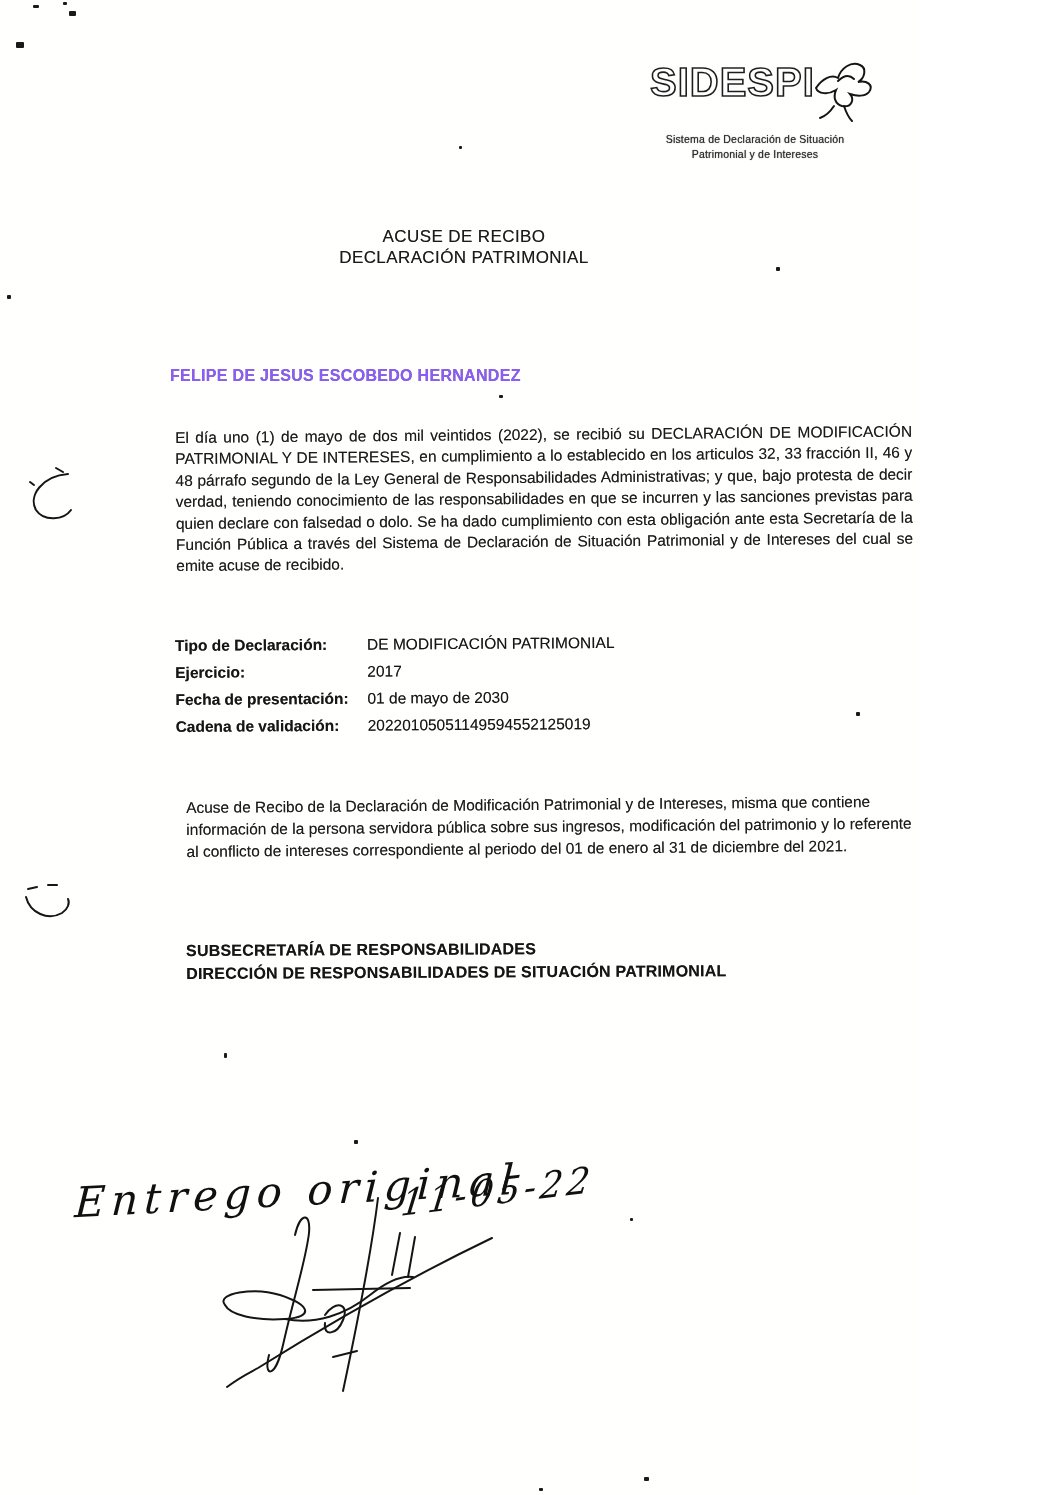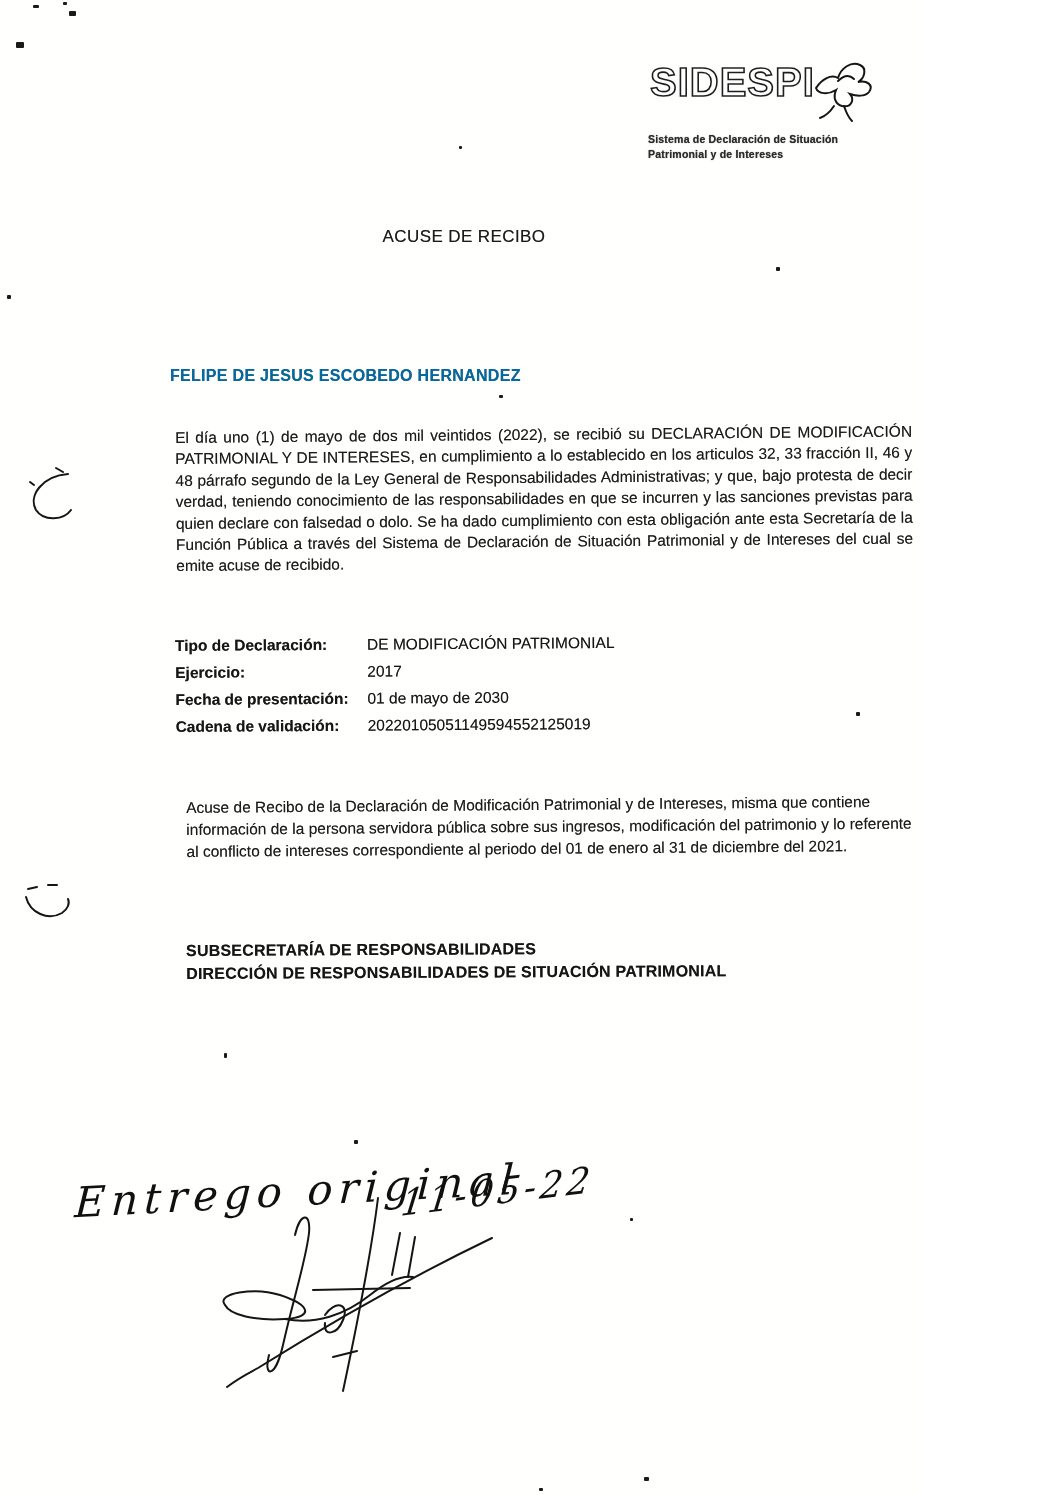--- a/index.html
+++ b/index.html
@@ -7,39 +7,39 @@
   body { font-family:"Liberation Sans", sans-serif; color:#141414; }
 
   .page {
     position:relative; width:922px; height:1495px;
     background:#fffffe; overflow:hidden;
   }
 
   
   .logo-block { position:absolute; left:648px; top:54px; width:232px; }
   .logo-tagline {
-    width:214px; margin-top:2px; text-align:left;
-    font-size:10.5px; font-weight:bold; line-height:15px; color:#2a2a2a;
+    width:214px; margin-top:2px; text-align:center;
+    font-size:10.5px; font-weight:normal; line-height:15px; color:#2a2a2a;
     text-shadow:0 0 1px rgba(30,30,30,.7);
     letter-spacing:.2px;
   }
 
   
   .title-block {
     position:absolute; left:0; right:0; top:226px; padding-left:6px;
     text-align:center; font-size:17px; line-height:21px;
     letter-spacing:.4px; color:#1b1b1b;
     text-shadow:0 0 .5px rgba(20,20,20,.6);
   }
 
   
   .recipient-block {
     position:absolute; left:170px; top:364px;
     font-size:16px; font-weight:bold; line-height:24px; letter-spacing:.3px;
-    color:#0369a1; text-shadow:0 0 .5px rgba(20,20,20,.6);
+    color:#8b5cf6; text-shadow:0 0 .5px rgba(20,20,20,.6);
   }
 
   
   .para {
     position:absolute; font-size:15.5px; color:#1b1b1b;
     text-shadow:0 0 .5px rgba(25,25,25,.55);
   }
   .para-1 {
     left:175px; top:427px; width:737px;
     line-height:21.4px; text-align:justify; text-align-last:left;
@@ -105,20 +105,21 @@
       </g>
     </svg>
     <div class="logo-tagline">
       <div>Sistema de Declaración de Situación</div>
       <div>Patrimonial y de Intereses</div>
     </div>
   </div>
 
   <div class="title-block">
     <div>ACUSE DE RECIBO</div>
+    <div>DECLARACIÓN PATRIMONIAL</div>
   </div>
 
   <div class="recipient-block">
     <div>FELIPE DE JESUS ESCOBEDO HERNANDEZ</div>
   </div>
 
   <div class="para para-1">El día uno (1) de mayo de dos mil veintidos (2022), se recibió su DECLARACIÓN DE MODIFICACIÓN PATRIMONIAL Y DE INTERESES, en cumplimiento a lo establecido en los articulos 32, 33 fracción II, 46 y 48 párrafo segundo de la Ley General de Responsabilidades Administrativas; y que, bajo protesta de decir verdad, teniendo conocimiento de las responsabilidades en que se incurren y las sanciones previstas para quien declare con falsedad o dolo. Se ha dado cumplimiento con esta obligación ante esta Secretaría de la Función Pública a través del Sistema de Declaración de Situación Patrimonial y de Intereses del cual se emite acuse de recibido.</div>
 
   <div class="details-block">
     <div class="details-row">

